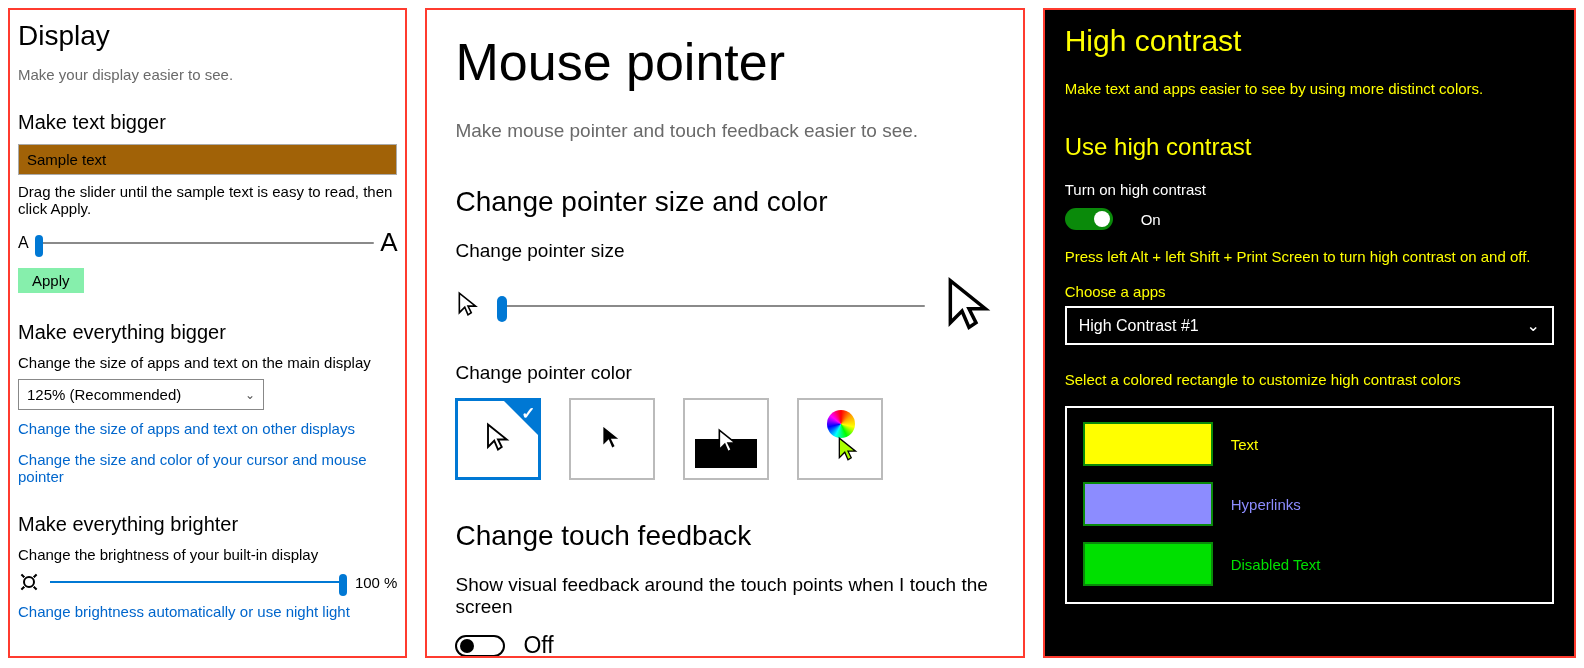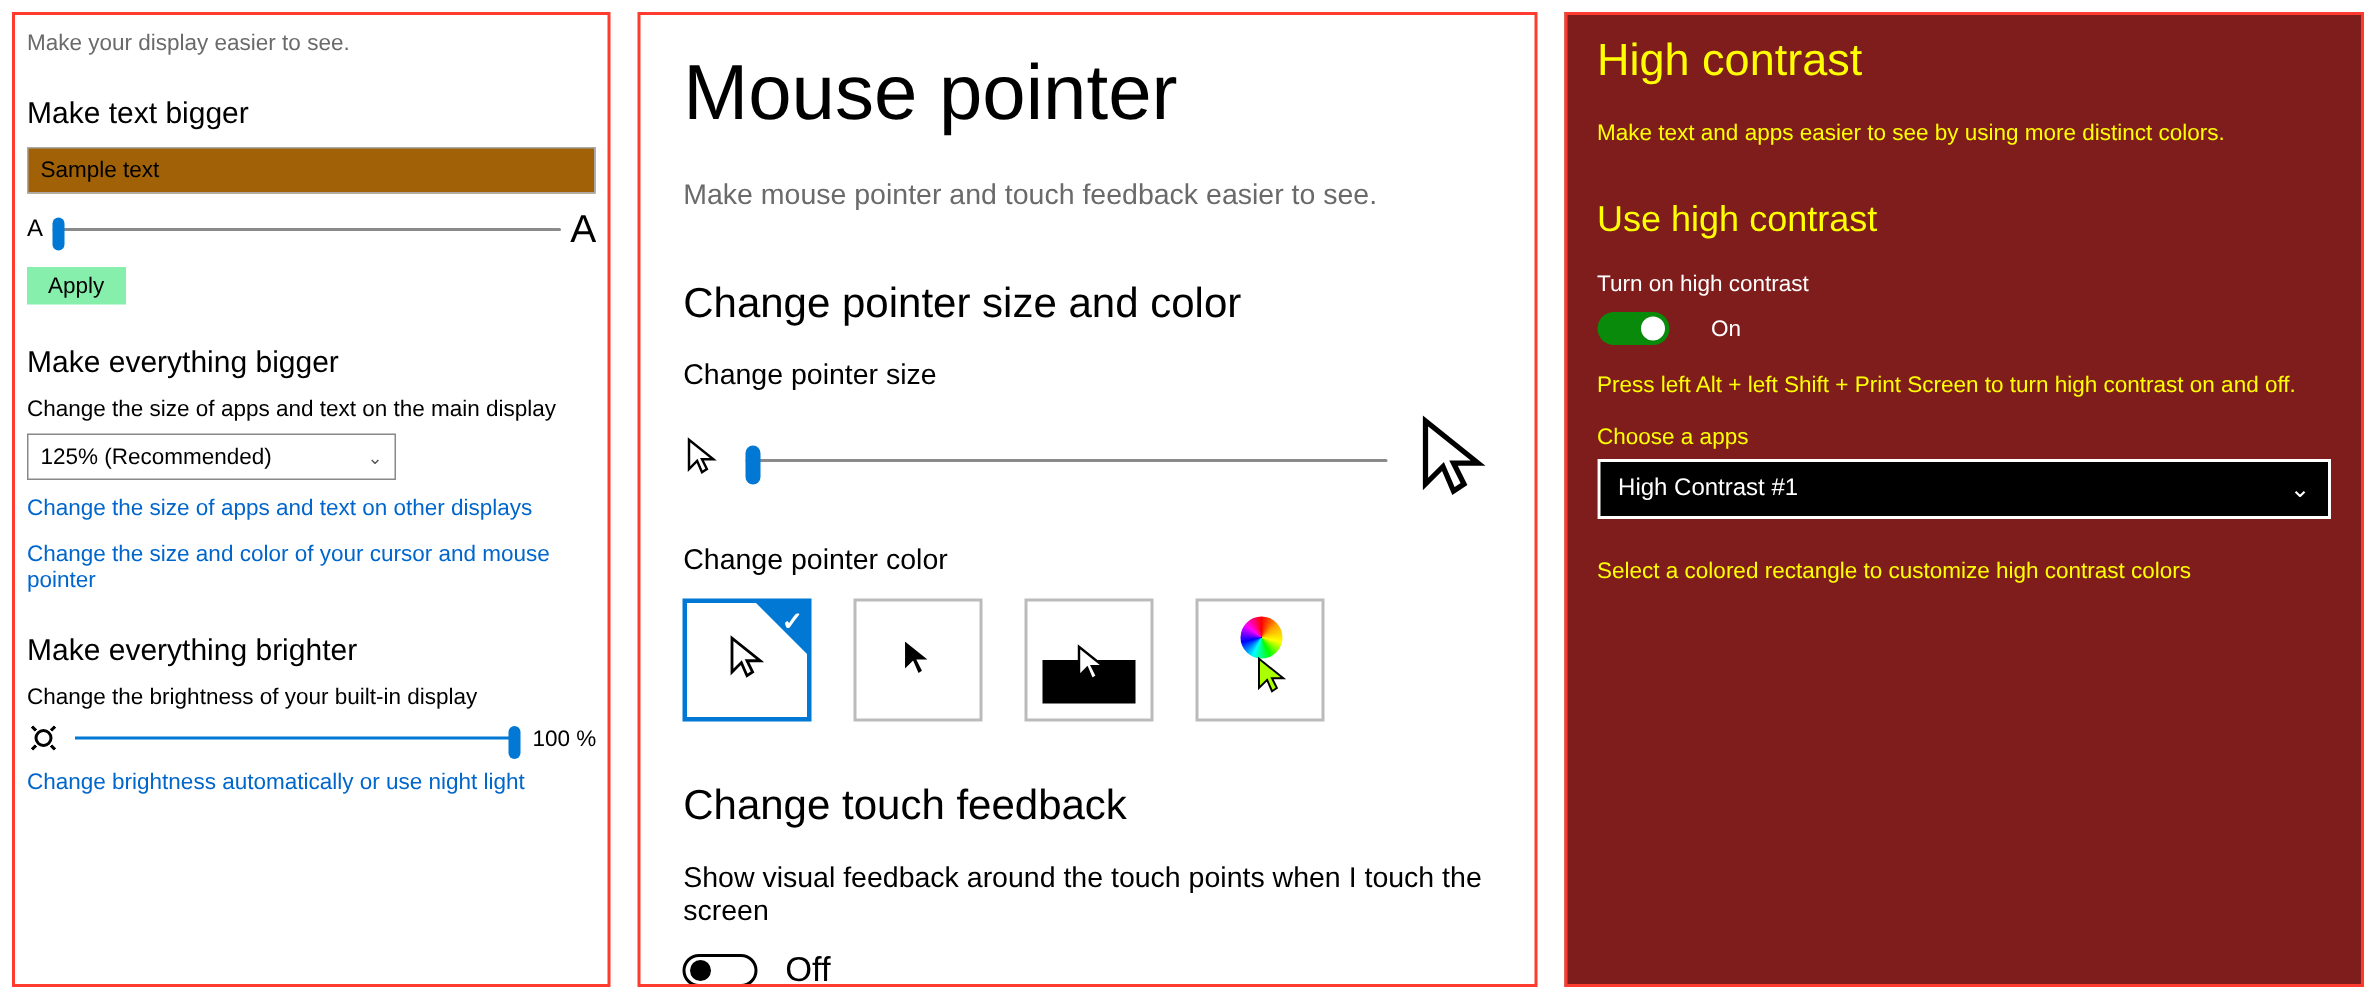--- a/index.html
+++ b/index.html
@@ -15,21 +15,21 @@
   }
   .panel {
     border: 2px solid #ff3b2f;
     background: #fff;
     height: 650px;
     overflow: hidden;
     position: relative;
   }
   .panel-display { width: 400px; padding: 10px 8px 8px 8px; }
   .panel-mouse   { width: 600px; padding: 22px 26px 8px 28px; }
-  .panel-hc      { width: 534px; padding: 14px 20px 8px 20px; background:#7f1d1d; color:#fff; }
+  .panel-hc      { width: 534px; padding: 14px 20px 8px 20px; background:#000000; color:#fff; }
 
   
   .panel-display h1 { font-weight:400; font-size:28px; margin:0 0 14px 0; color:#000; }
   .panel-display .sub { color:#6a6a6a; font-size:15px; margin:0 0 28px 0; }
   .panel-display h2 { font-weight:400; font-size:20px; margin:0 0 10px 0; color:#000; }
   .sample-box {
     border:1px solid #aaa; padding:6px 8px; font-size:15px; width:100%; margin-bottom:8px;
     background:#a16207;
   }
   .drag-note { font-size:15px; margin:0 0 10px 0; }
@@ -151,24 +151,26 @@
   
   .arrow-white path { fill:#fff; stroke:#000; stroke-width:1.5;}
   .arrow-black path { fill:#000; stroke:#fff; stroke-width:1.2;}
   .arrow-lime  path { fill:#aaff00; stroke:#000; stroke-width:1.2;}
   .arrow-abs { position:absolute; }
 </style>
 </head>
 <body>
 
 <div class="panel panel-display">
+  <h1>Display</h1>
   <p class="sub">Make your display easier to see.</p>
 
   <h2>Make text bigger</h2>
   <div class="sample-box">Sample text</div>
+  <p class="drag-note">Drag the slider until the sample text is easy to read, then click Apply.</p>
   <div class="text-slider-row">
     <span class="small-a">A</span>
     <div class="slider-track">
       <div class="slider-thumb" style="left:0"></div>
     </div>
     <span class="big-a">A</span>
   </div>
   <button class="apply-btn">Apply</button>
 
   <h2>Make everything bigger</h2>
@@ -273,13 +275,27 @@
   </div>
   <p class="hc-yellow">Press left Alt + left Shift + Print Screen to turn high contrast on and off.</p>
 
   <p class="hc-yellow" style="margin-bottom:4px">Choose a apps</p>
   <div class="hc-dropdown">
     <span>High Contrast #1</span>
     <span>⌄</span>
   </div>
 
   <p class="hc-yellow">Select a colored rectangle to customize high contrast colors</p>
+  <div class="swatch-box">
+    <div class="swatch-row">
+      <div class="swatch" style="background:#ffff00"></div>
+      <span class="swatch-label" style="color:#ffff00">Text</span>
+    </div>
+    <div class="swatch-row">
+      <div class="swatch" style="background:#8c8cff"></div>
+      <span class="swatch-label" style="color:#8c8cff">Hyperlinks</span>
+    </div>
+    <div class="swatch-row">
+      <div class="swatch" style="background:#00e000"></div>
+      <span class="swatch-label" style="color:#00e000">Disabled Text</span>
+    </div>
+  </div>
 </div>
 
 </body></html>

